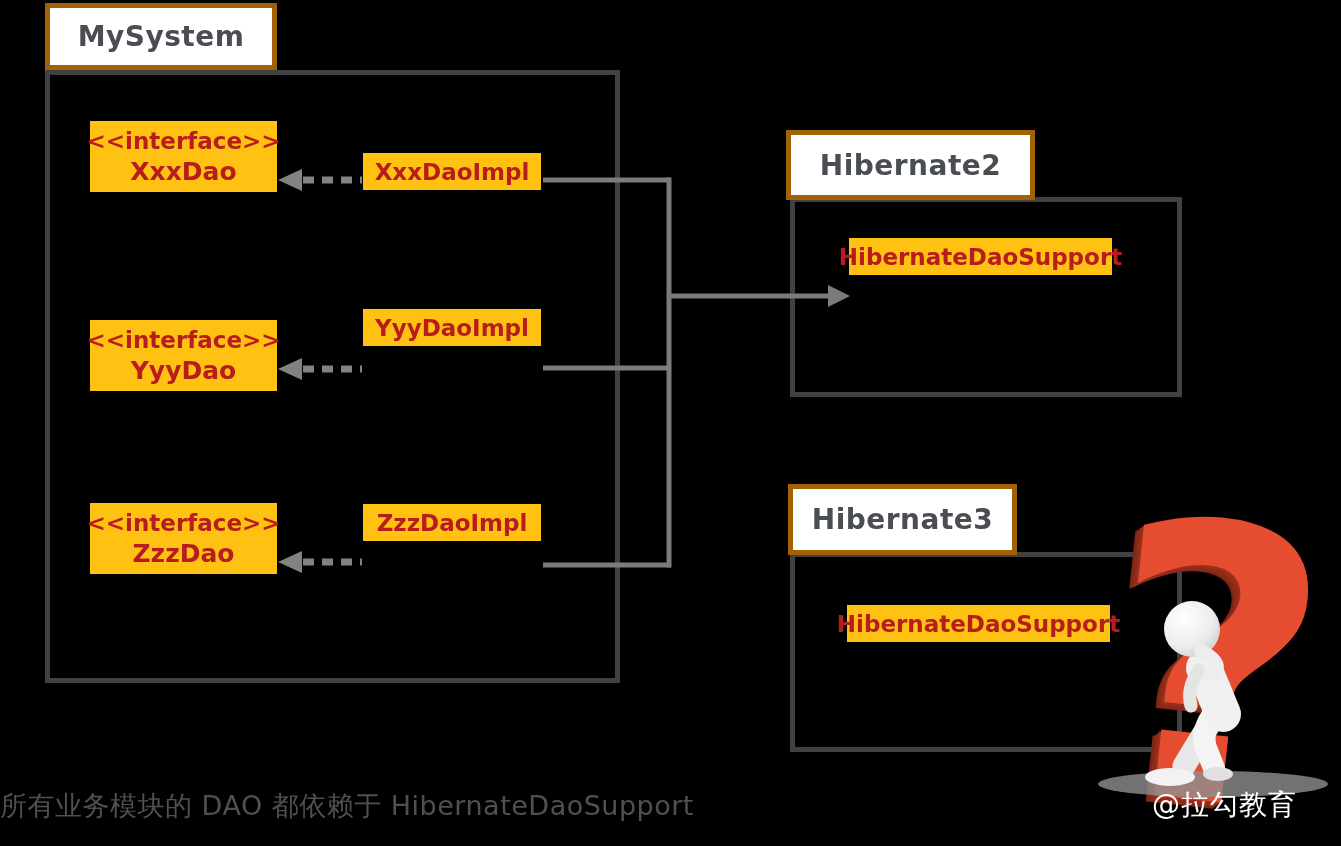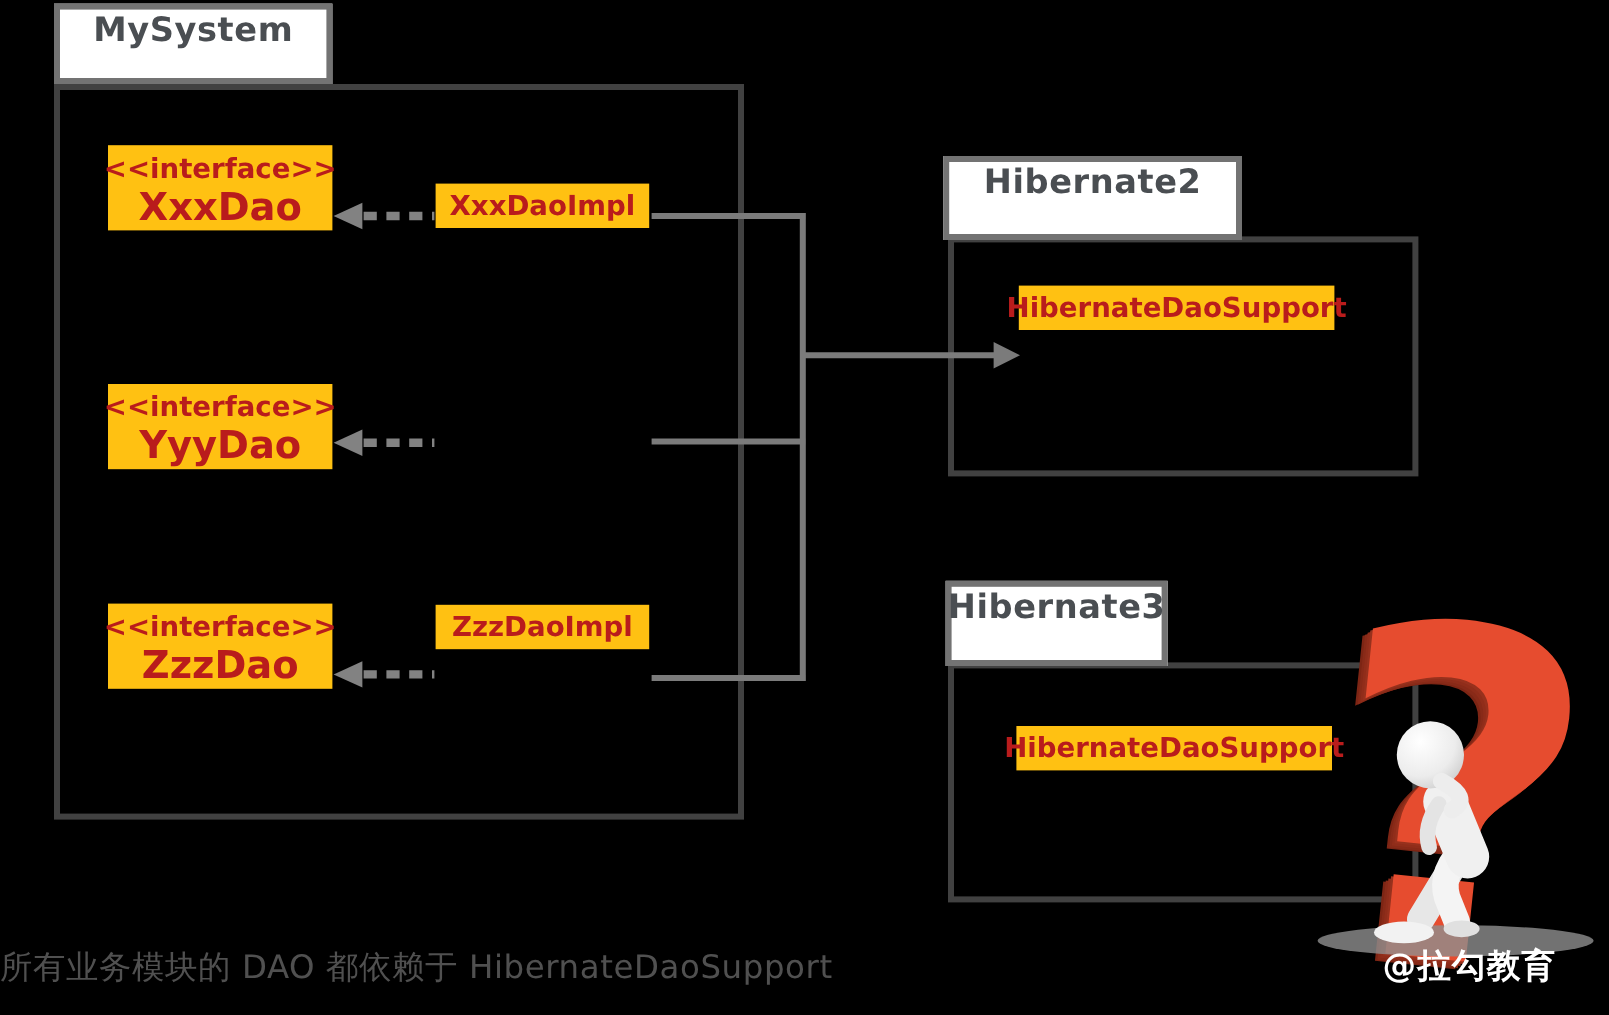--- a/index.html
+++ b/index.html
@@ -5,41 +5,41 @@
   html,body{margin:0;padding:0;background:#000;}
   #canvas{
     position:relative;width:1341px;height:846px;background:#000;
     overflow:hidden;font-family:"DejaVu Sans","Liberation Sans",sans-serif;
   }
   
   .pkg-body{
     position:absolute;border:5px solid #414141;background:transparent;box-sizing:border-box;
   }
   .pkg-tab{
-    position:absolute;border:5px solid #737373;background:#ffffff;box-sizing:border-box;
-    display:flex;align-items:flex-start;justify-content:center;z-index:3;
+    position:absolute;border:5px solid #a16207;background:#ffffff;box-sizing:border-box;
+    display:flex;align-items:center;justify-content:center;z-index:3;
   }
   .pkg-tab span{
     font-size:28px;font-weight:700;color:#4a4e52;letter-spacing:.5px;
   }
   #mysystem-tab{left:45px;top:3px;width:232px;height:67px;}
   #mysystem-body{left:45px;top:70px;width:575px;height:613px;}
   #hibernate2-tab{left:786px;top:130px;width:249px;height:70px;}
   #hibernate2-body{left:790px;top:197px;width:392px;height:200px;}
-  #hibernate3-tab{left:788px;top:484px;width:185px;height:71px;}
+  #hibernate3-tab{left:788px;top:484px;width:229px;height:71px;}
   #hibernate3-body{left:790px;top:552px;width:392px;height:200px;}
 
   
   .obox{
     position:absolute;background:#ffc112;color:#b91c1c;box-sizing:border-box;
     display:flex;flex-direction:column;align-items:center;justify-content:center;z-index:4;
   }
   .iface{left:90px;width:187px;height:71px;}
   .iface .st{font-size:23px;font-weight:600;line-height:30px;}
-  .iface .nm{font-size:32px;font-weight:700;line-height:32px;}
+  .iface .nm{font-size:25px;font-weight:700;line-height:32px;}
   #iface-0{top:121px;} #iface-1{top:320px;} #iface-2{top:503px;}
   .impl{left:363px;width:178px;height:37px;font-size:23px;font-weight:600;}
   #impl-0{top:121px;margin-top:32px;} #impl-1{top:309px;} #impl-2{top:504px;}
   .cls{width:263px;height:37px;font-size:23px;font-weight:600;}
   #cls-h2{left:849px;top:238px;}
   #cls-h3{left:847px;top:605px;}
 
   
   #connectors{position:absolute;left:0;top:0;z-index:5;pointer-events:none;}
 
@@ -52,21 +52,21 @@
   }
   #person{position:absolute;left:0;top:0;z-index:7;pointer-events:none;}
 
   
   #caption{
     position:absolute;left:0;top:788px;width:1341px;text-align:left;z-index:2;
     font-size:27px;font-weight:500;color:#505050;letter-spacing:.5px;
   }
   #watermark{
     position:absolute;left:1152px;top:786px;z-index:8;
-    font-size:28px;font-weight:700;color:#ffffff;letter-spacing:1px;
+    font-size:28px;font-weight:400;color:#ffffff;letter-spacing:1px;
   }
 </style>
 </head>
 <body>
 
 <div id="canvas">
 
   <div class="pkg-body" id="mysystem-body"></div>
   <div class="pkg-tab" id="mysystem-tab">
     <span>MySystem</span>
@@ -79,20 +79,21 @@
   <div class="obox iface" id="iface-1">
     <div class="st">&lt;&lt;interface&gt;&gt;</div>
     <div class="nm">YyyDao</div>
   </div>
   <div class="obox iface" id="iface-2">
     <div class="st">&lt;&lt;interface&gt;&gt;</div>
     <div class="nm">ZzzDao</div>
   </div>
 
   <div class="obox impl" id="impl-0">XxxDaoImpl</div>
+  <div class="obox impl" id="impl-1">YyyDaoImpl</div>
   <div class="obox impl" id="impl-2">ZzzDaoImpl</div>
 
   <div class="pkg-body" id="hibernate2-body"></div>
   <div class="pkg-tab" id="hibernate2-tab">
     <span>Hibernate2</span>
   </div>
   <div class="obox cls" id="cls-h2">HibernateDaoSupport</div>
 
   <div class="pkg-body" id="hibernate3-body"></div>
   <div class="pkg-tab" id="hibernate3-tab">

